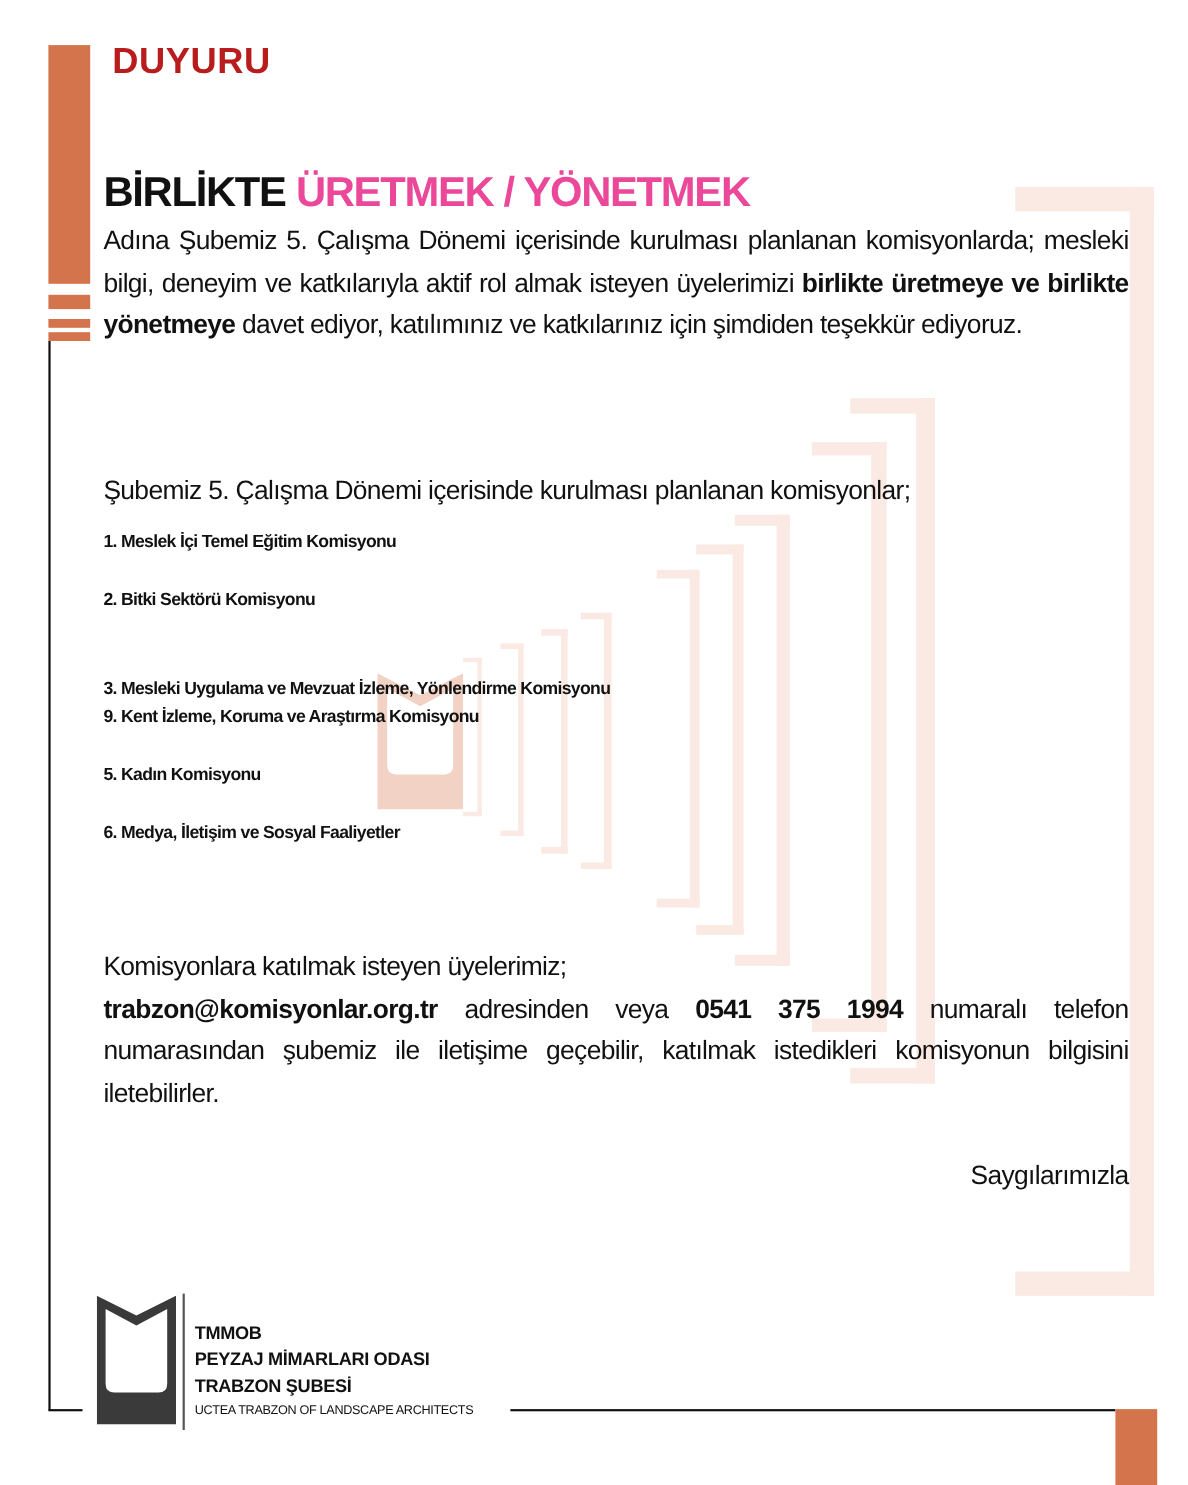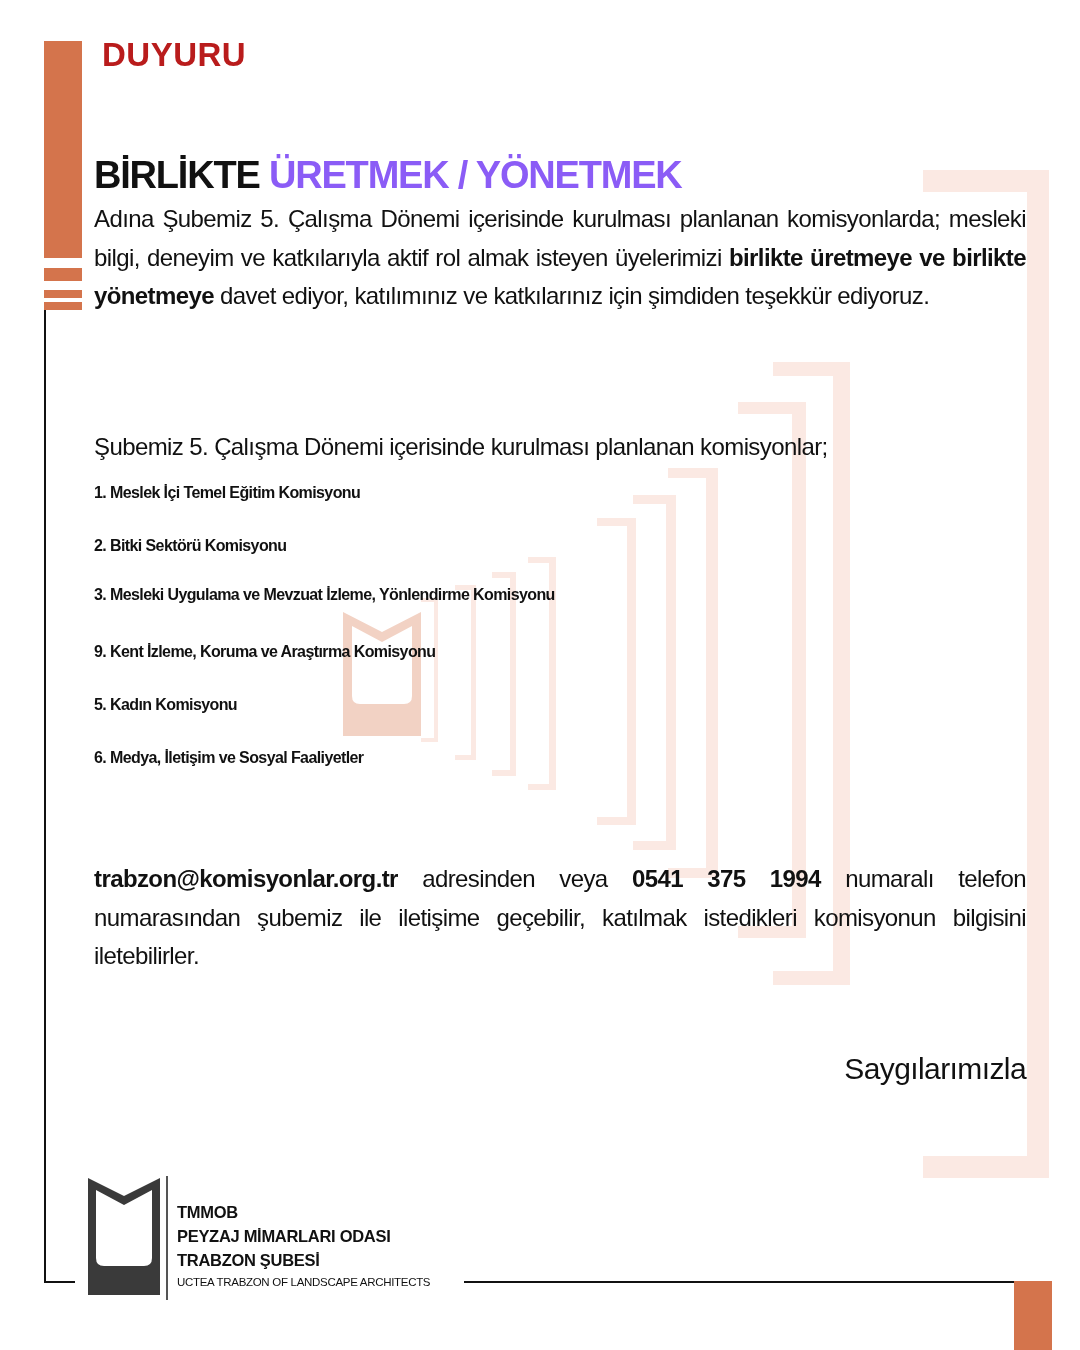--- a/index.html
+++ b/index.html
@@ -5,28 +5,28 @@
   html, body { margin:0; padding:0; }
   body { width:1080px; height:1350px; background:#ffffff; position:relative; overflow:hidden;
          font-family:"Liberation Sans", sans-serif; color:#111; }
   .abs { position:absolute; }
   .accent { background:#d4744c; }
   .wm { background:#fbe9e3; }
   .line { background:#111; }
 
   .duyuru { left:102px; top:36px; font-size:33px; font-weight:bold; color:#b91c1c; letter-spacing:0.5px; }
   .title { left:94px; top:154px; font-size:38px; font-weight:bold; letter-spacing:-1.2px; white-space:nowrap; }
-  .title .hl { color:#8b5cf6; }
+  .title .hl { color:#ec4899; }
   .para { left:94px; width:932px; font-size:24px; line-height:38.5px; letter-spacing:-0.6px; text-align:justify; }
   .para b { font-weight:bold; }
   .intro { top:200px; }
   .list-intro { top:428px; font-size:24px; letter-spacing:-0.6px; }
   .comm-item { left:94px; font-size:16px; font-weight:bold; letter-spacing:-0.6px; white-space:nowrap; }
   .contact { top:860px; }
-  .sign { right:54px; text-align:center; font-size:30px; letter-spacing:-0.6px; line-height:38px; top:1050px; }
+  .sign { right:54px; text-align:center; font-size:24px; letter-spacing:-0.6px; line-height:38px; top:1050px; }
   .logo-text { left:177px; top:1200px; font-size:16.5px; font-weight:bold; line-height:24px; letter-spacing:-0.3px; }
   .logo-sub { left:177px; top:1276px; font-size:11.5px; letter-spacing:-0.3px; white-space:nowrap; }
 </style>
 </head>
 <body>
 
 <div class="abs accent" style="left:44px;top:41px;width:38px;height:217px;"></div>
 <div class="abs accent" style="left:44px;top:268px;width:38px;height:13px;"></div>
 <div class="abs accent" style="left:44px;top:290px;width:38px;height:8px;"></div>
 <div class="abs accent" style="left:44px;top:302px;width:38px;height:8px;"></div>
@@ -87,26 +87,27 @@
 
 <div class="abs duyuru">DUYURU</div>
 
 <div class="abs title"><span>BİRLİKTE </span><span class="hl">ÜRETMEK / YÖNETMEK</span></div>
 
 <div class="abs para intro"><span>Adına Şubemiz 5. Çalışma Dönemi içerisinde kurulması planlanan komisyonlarda; mesleki bilgi, deneyim ve katkılarıyla aktif rol almak isteyen üyelerimizi </span><b>birlikte üretmeye ve birlikte yönetmeye</b><span> davet ediyor, katılımınız ve katkılarınız için şimdiden teşekkür ediyoruz.</span></div>
 
 <div class="abs para list-intro">Şubemiz 5. Çalışma Dönemi içerisinde kurulması planlanan komisyonlar;</div>
 <div class="abs comm-item" style="top:484px;">1. Meslek İçi Temel Eğitim Komisyonu</div>
 <div class="abs comm-item" style="top:537px;">2. Bitki Sektörü Komisyonu</div>
-<div class="abs comm-item" style="top:586px;text-align:center;">3. Mesleki Uygulama ve Mevzuat İzleme, Yönlendirme Komisyonu</div>
+<div class="abs comm-item" style="top:618px;text-align:center;">3. Mesleki Uygulama ve Mevzuat İzleme, Yönlendirme Komisyonu</div>
 <div class="abs comm-item" style="top:643px;">9. Kent İzleme, Koruma ve Araştırma Komisyonu</div>
 <div class="abs comm-item" style="top:696px;">5. Kadın Komisyonu</div>
 <div class="abs comm-item" style="top:749px;">6. Medya, İletişim ve Sosyal Faaliyetler</div>
 
 <div class="abs para contact">
+  <div>Komisyonlara katılmak isteyen üyelerimiz;</div>
   <div><b>trabzon@komisyonlar.org.tr</b><span> adresinden veya </span><b>0541 375 1994</b><span> numaralı telefon numarasından şubemiz ile iletişime geçebilir, katılmak istedikleri komisyonun bilgisini iletebilirler.</span></div>
 </div>
 
 <div class="abs sign">
   <div>Saygılarımızla</div>
 </div>
 
 <svg class="abs" style="left:88px;top:1178px;" width="72" height="117" viewBox="0 0 72 117">
   <path d="M0 0 L36 18 L72 0 L72 117 L0 117 Z" fill="#3a3a3a"></path>
   <path d="M8 12 L36 27 L64 12 L64 80 Q64 88 56 88 L16 88 Q8 88 8 80 Z" fill="#ffffff"></path>

